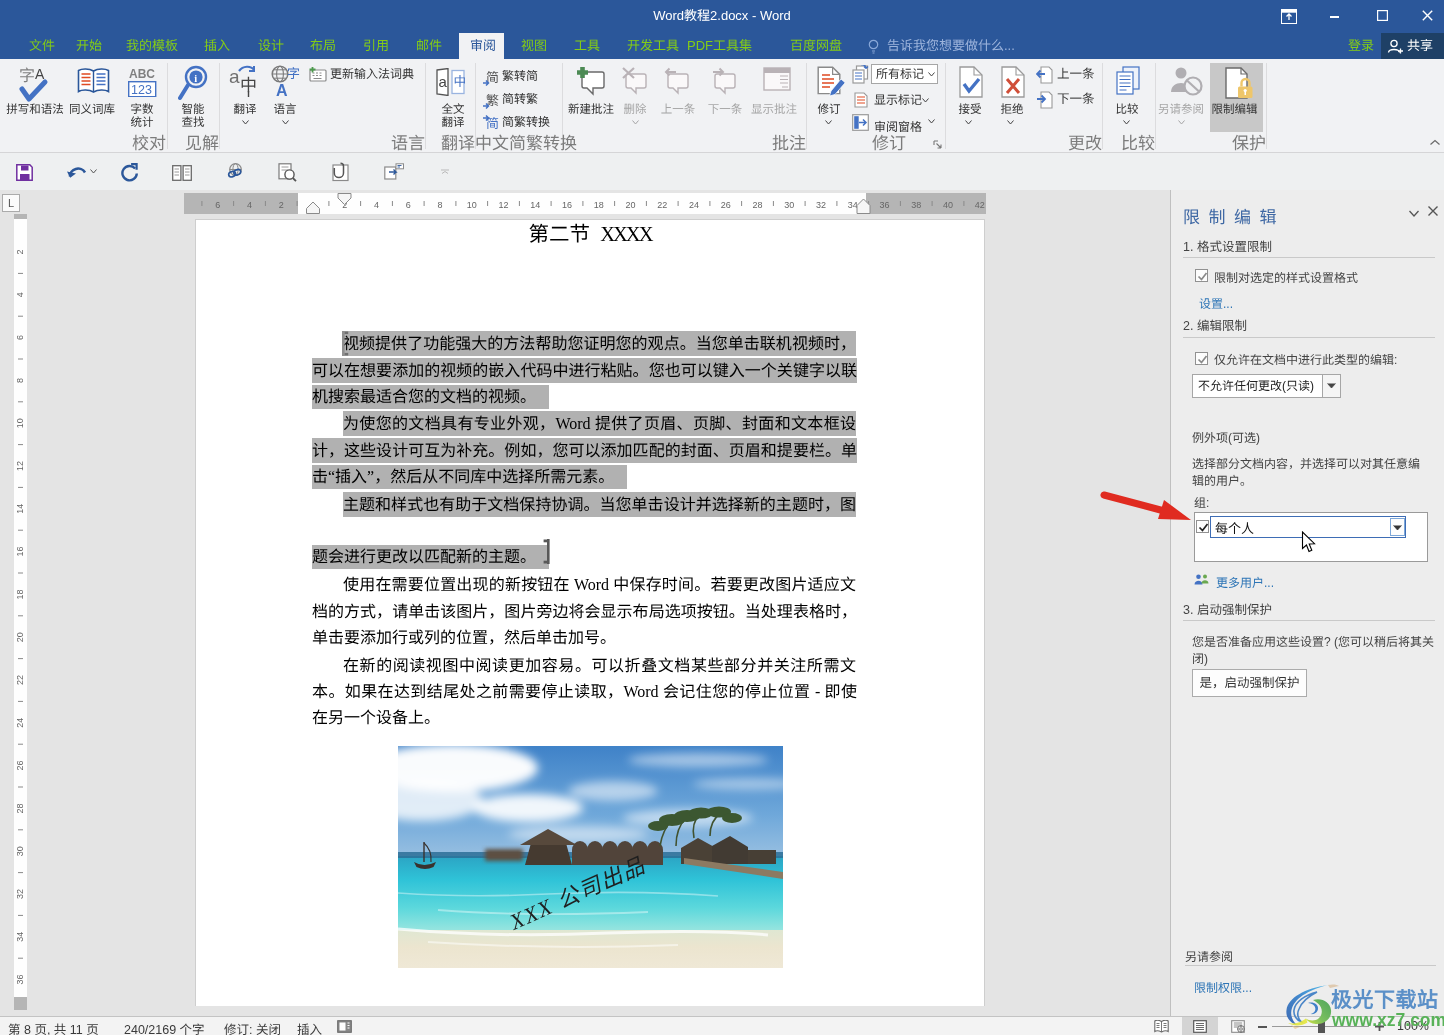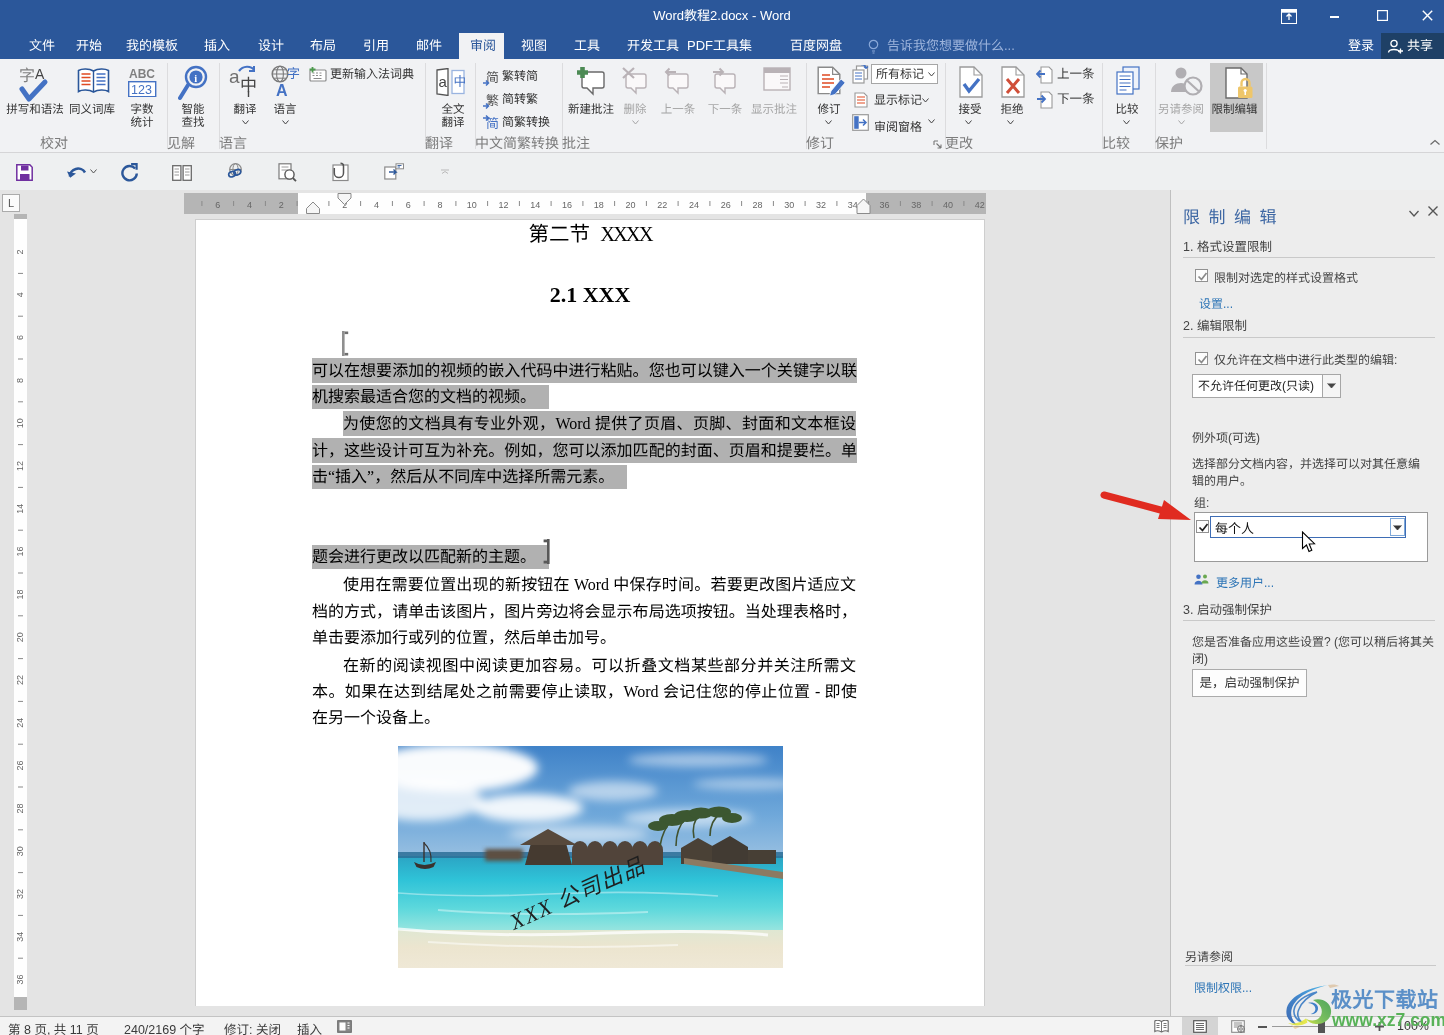--- a/index.html
+++ b/index.html
@@ -1,23 +1,23 @@
 <!DOCTYPE html>
 <html lang="zh-CN"><head><meta charset="utf-8">
 <style>
 html,body{margin:0;padding:0;width:1444px;height:1035px;overflow:hidden;
  font-family:"Liberation Sans",sans-serif;}
 *{box-sizing:border-box;}
 .ab{position:absolute;}
 .titlebar{left:0;top:0;width:1444px;height:33px;background:#2b579a;}
 .tabrow{left:0;top:33px;width:1444px;height:26px;background:#2b579a;}
-.tab{position:absolute;top:0;height:26px;line-height:26px;color:#ffffff;font-size:13px;white-space:nowrap;}
+.tab{position:absolute;top:0;height:26px;line-height:26px;color:#84cc16;font-size:13px;white-space:nowrap;}
 .ribbon{left:0;top:59px;width:1444px;height:94px;background:#f1f2f4;border-bottom:1px solid #d5d5d7;}
 .gsep{position:absolute;top:4px;width:1px;height:86px;background:#dcdcde;}
-.glabel{position:absolute;top:78px;height:13px;line-height:13px;font-size:14px;color:#7c7c7c;text-align:left;white-space:nowrap;}
+.glabel{position:absolute;top:78px;height:13px;line-height:13px;font-size:17px;color:#7c7c7c;text-align:right;white-space:nowrap;}
 .blabel{position:absolute;font-size:11.5px;color:#333;text-align:center;white-space:nowrap;line-height:12px;}
 .gray .blabel,.blabel.gray{color:#a6a6a6;}
 .rtext{position:absolute;font-size:12px;color:#333;white-space:nowrap;line-height:13px;}
 .qat{left:0;top:153px;width:1444px;height:37px;background:#eef0f1;}
 .docarea{left:0;top:190px;width:1170px;height:826px;background:#e4e4e4;}
 .panel{left:1170px;top:190px;width:274px;height:826px;background:#ededed;border-left:1px solid #c0c0c0;}
 .statusbar{left:0;top:1016px;width:1444px;height:19px;background:#f3f3f3;border-top:1px solid #c3c3c3;font-size:12.5px;color:#3b3b3b;}
 .page{position:absolute;left:195px;top:29px;width:790px;height:787px;background:#fff;}
 .docline{position:absolute;font-family:"Liberation Serif",serif;font-size:16px;color:#000;white-space:nowrap;height:24px;line-height:24px;}
 .just{text-align:justify;text-align-last:justify;white-space:normal;height:25px;line-height:25px;overflow:hidden;}
@@ -453,26 +453,27 @@
       <text x="0" y="0" font-size="9" fill="#666" text-anchor="middle" font-family="Liberation Sans" transform="translate(8.5,661.2) rotate(-90)">30</text>
       <rect x="4" y="682.1" width="5" height="1" fill="#8a8a8a"></rect>
       <text x="0" y="0" font-size="9" fill="#666" text-anchor="middle" font-family="Liberation Sans" transform="translate(8.5,704.0) rotate(-90)">32</text>
       <rect x="4" y="724.9" width="5" height="1" fill="#8a8a8a"></rect>
       <text x="0" y="0" font-size="9" fill="#666" text-anchor="middle" font-family="Liberation Sans" transform="translate(8.5,746.8) rotate(-90)">34</text>
       <rect x="4" y="767.7" width="5" height="1" fill="#8a8a8a"></rect>
       <text x="0" y="0" font-size="9" fill="#666" text-anchor="middle" font-family="Liberation Sans" transform="translate(8.5,789.6) rotate(-90)">36</text>
     </svg>
     <div class="page" style="border-left:1px solid #cecece;border-right:1px solid #cecece;border-top:1px solid #cecece;"></div>
     <div class="docline" style="left:195px;top:29px;width:790px;text-align:center;font-size:20.5px;height:30px;line-height:30px;">第二节 <span style="letter-spacing:-2px;">XXXX</span></div>
-    <div class="docline" style="left:195px;top:90px;width:790px;text-align:center;font-size:22px;font-weight:bold;height:30px;line-height:30px;">2.1 XXX</div>
+    <div class="docline just sel" style="top:141.0px;left:343px;width:513px;">视频提供了功能强大的方法帮助您证明您的观点。当您单击联机视频时，</div>
     <div class="docline just sel" style="top:167.8px;left:312px;width:545px;">可以在想要添加的视频的嵌入代码中进行粘贴。您也可以键入一个关键字以联</div>
     <div class="docline sel" style="top:194.6px;left:312px;padding-right:13px;">机搜索最适合您的文档的视频。</div>
     <div class="docline just sel" style="top:221.4px;left:343px;width:513px;">为使您的文档具有专业外观，Word 提供了页眉、页脚、封面和文本框设</div>
     <div class="docline just sel" style="top:248.2px;left:312px;width:545px;">计，这些设计可互为补充。例如，您可以添加匹配的封面、页眉和提要栏。单</div>
     <div class="docline sel" style="top:275.0px;left:312px;padding-right:13px;">击“插入”，然后从不同库中选择所需元素。</div>
+    <div class="docline just sel" style="top:301.8px;left:343px;width:513px;">主题和样式也有助于文档保持协调。当您单击设计并选择新的主题时，图</div>
     <div class="docline sel" style="top:355.4px;left:312px;padding-right:13px;">题会进行更改以匹配新的主题。</div>
     <div class="docline just" style="top:382.2px;left:343px;width:513px;">使用在需要位置出现的新按钮在 Word 中保存时间。若要更改图片适应文</div>
     <div class="docline" style="top:435.8px;left:312px;">单击要添加行或列的位置，然后单击加号。</div>
     <div class="docline just" style="top:409.0px;left:312px;width:545px;">档的方式，请单击该图片，图片旁边将会显示布局选项按钮。当处理表格时，</div>
     <div class="docline just" style="top:462.6px;left:343px;width:513px;">在新的阅读视图中阅读更加容易。可以折叠文档某些部分并关注所需文</div>
     <div class="docline just" style="top:489.4px;left:312px;width:545px;">本。如果在达到结尾处之前需要停止读取，Word 会记住您的停止位置 - 即使</div>
     <div class="docline" style="top:516.2px;left:312px;">在另一个设备上。</div>
     <svg class="ab" style="left:341px;top:141px" width="8" height="25" viewBox="0 0 8 25">
 <rect x="1" y="0" width="2.6" height="25" fill="#8f8f8f"></rect>
 <rect x="3.6" y="0.5" width="3.6" height="2.6" fill="#6f6f6f"></rect>

